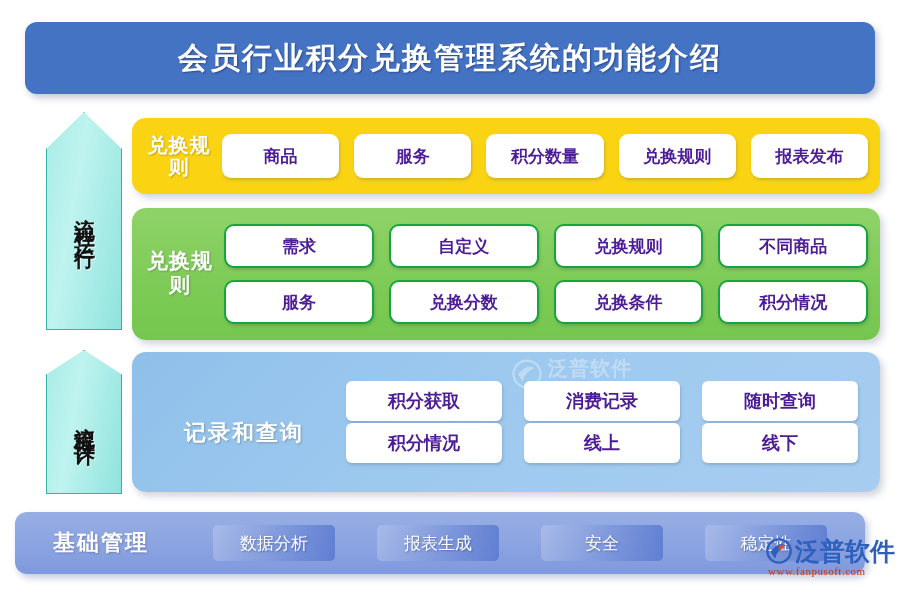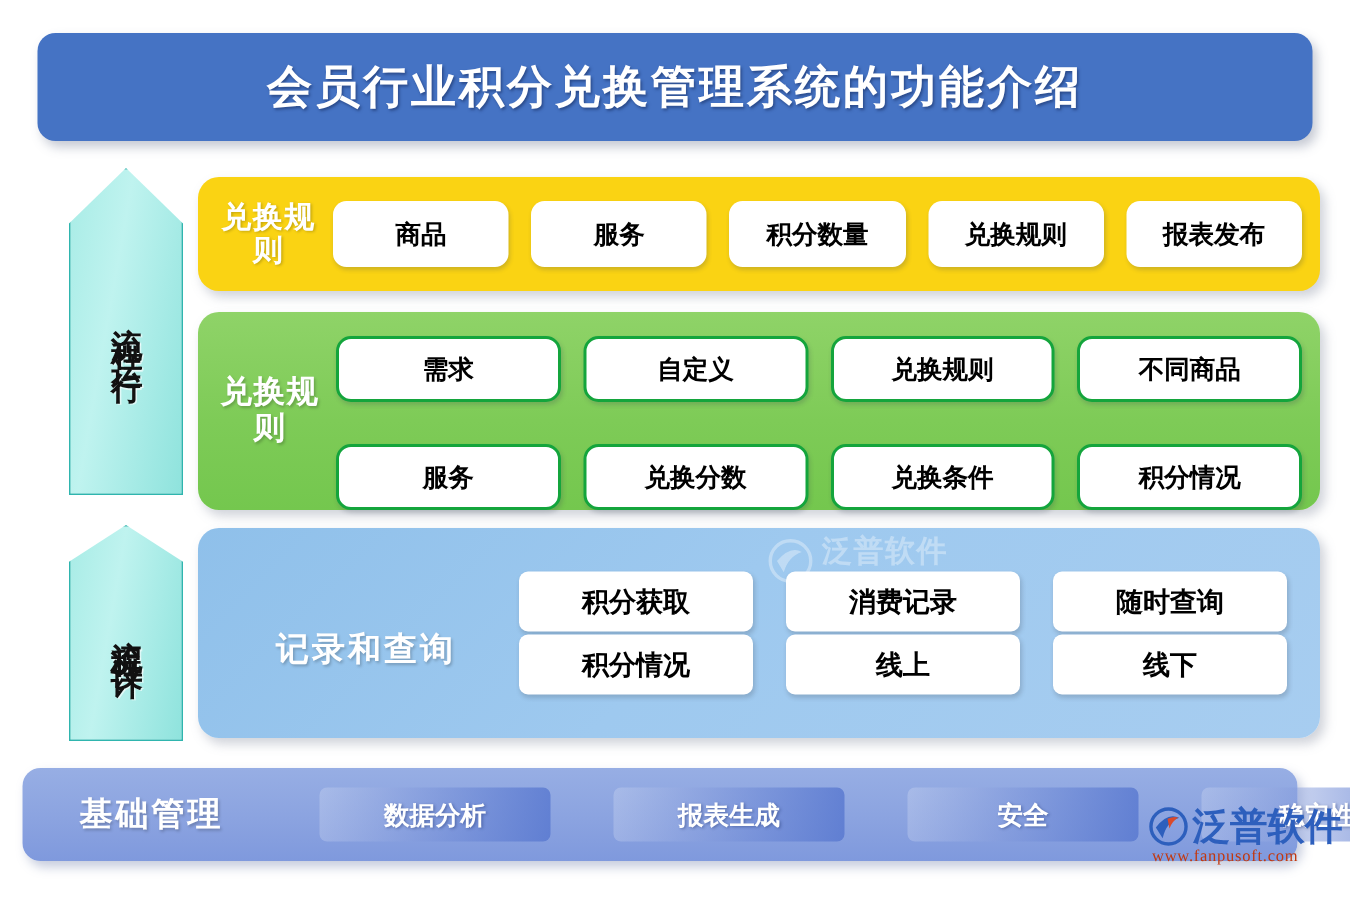--- a/index.html
+++ b/index.html
@@ -58,21 +58,21 @@
     color:#ffffff;font-weight:bold;
     text-shadow:1px 1px 2px rgba(0,0,0,.22);
     flex:0 0 auto;text-align:center;line-height:1.12;
   }
   .chips{flex:1 1 auto;display:flex;flex-direction:column;justify-content:center;}
   .chip-row{display:flex;align-items:center;}
   .chip{
     background:#ffffff;
     border-radius:9px;
     display:flex;align-items:center;justify-content:center;
-    font-weight:bold;color:#000000;
+    font-weight:bold;color:#4c1d95;
     box-sizing:border-box;
     box-shadow:1px 2px 3px rgba(60,70,80,.22);
   }
 
   
   #band-points{
     left:132px;top:118px;width:748px;height:76px;
     background:#fad313;
     padding:0 12px 0 14px;
   }
@@ -84,21 +84,21 @@
   #band-rules{
     left:132px;top:208px;width:748px;height:132px;
     background:linear-gradient(180deg,#8fd368 0%,#7ecb57 55%,#74c74e 100%);
     padding:0 12px 0 14px;
   }
   #band-rules .band-label{font-size:21px;width:68px;letter-spacing:1px;}
   #band-rules .chips{gap:12px;padding-left:10px;}
   #band-rules .chip-row{gap:15px;}
   #band-rules .chip{
     height:44px;flex:1 1 0;font-size:17px;
-    border:2px solid #14a53c;border-radius:10px;margin-top:16px;
+    border:2px solid #14a53c;border-radius:10px;
   }
 
   
   #band-records{
     left:132px;top:352px;width:748px;height:140px;
     background:linear-gradient(135deg,#8fc0ea 0%,#9ec9ef 45%,#a7cdf0 100%);
     padding:0 22px 0 14px;
     overflow:hidden;
   }
   #band-records .band-label{font-size:22px;width:196px;letter-spacing:2px;margin-top:22px;}
@@ -121,23 +121,23 @@
   #band-base{
     left:15px;top:512px;width:850px;height:62px;
     background:linear-gradient(180deg,#97aee4 0%,#8ba3e0 55%,#7f99dd 100%);
     border-radius:12px;
     padding:0 14px;
     box-shadow:3px 4px 7px rgba(110,125,170,.4);
   }
   #band-base .band-label{font-size:22px;width:150px;letter-spacing:2px;text-align:left;padding-left:24px;}
   #band-base .chip-row{gap:42px;padding-left:10px;}
   .base-chip{
-    height:36px;min-width:110px;padding:0 22px;
-    display:flex;align-items:center;justify-content:center;
-    font-size:17px;font-weight:bold;color:#ffffff;
+    height:36px;min-width:110px;padding:0 6px;
+    display:flex;align-items:center;justify-content:center;
+    font-size:17px;font-weight:normal;color:#ffffff;
     border-radius:5px;
     background:linear-gradient(90deg,rgba(255,255,255,.20) 0%,rgba(86,118,207,.78) 100%);
     text-shadow:1px 1px 2px rgba(30,50,110,.45);
   }
 
   
   .logo{
     position:absolute;left:766px;top:538px;
     display:flex;flex-direction:column;align-items:flex-start;
     pointer-events:none;user-select:none;

